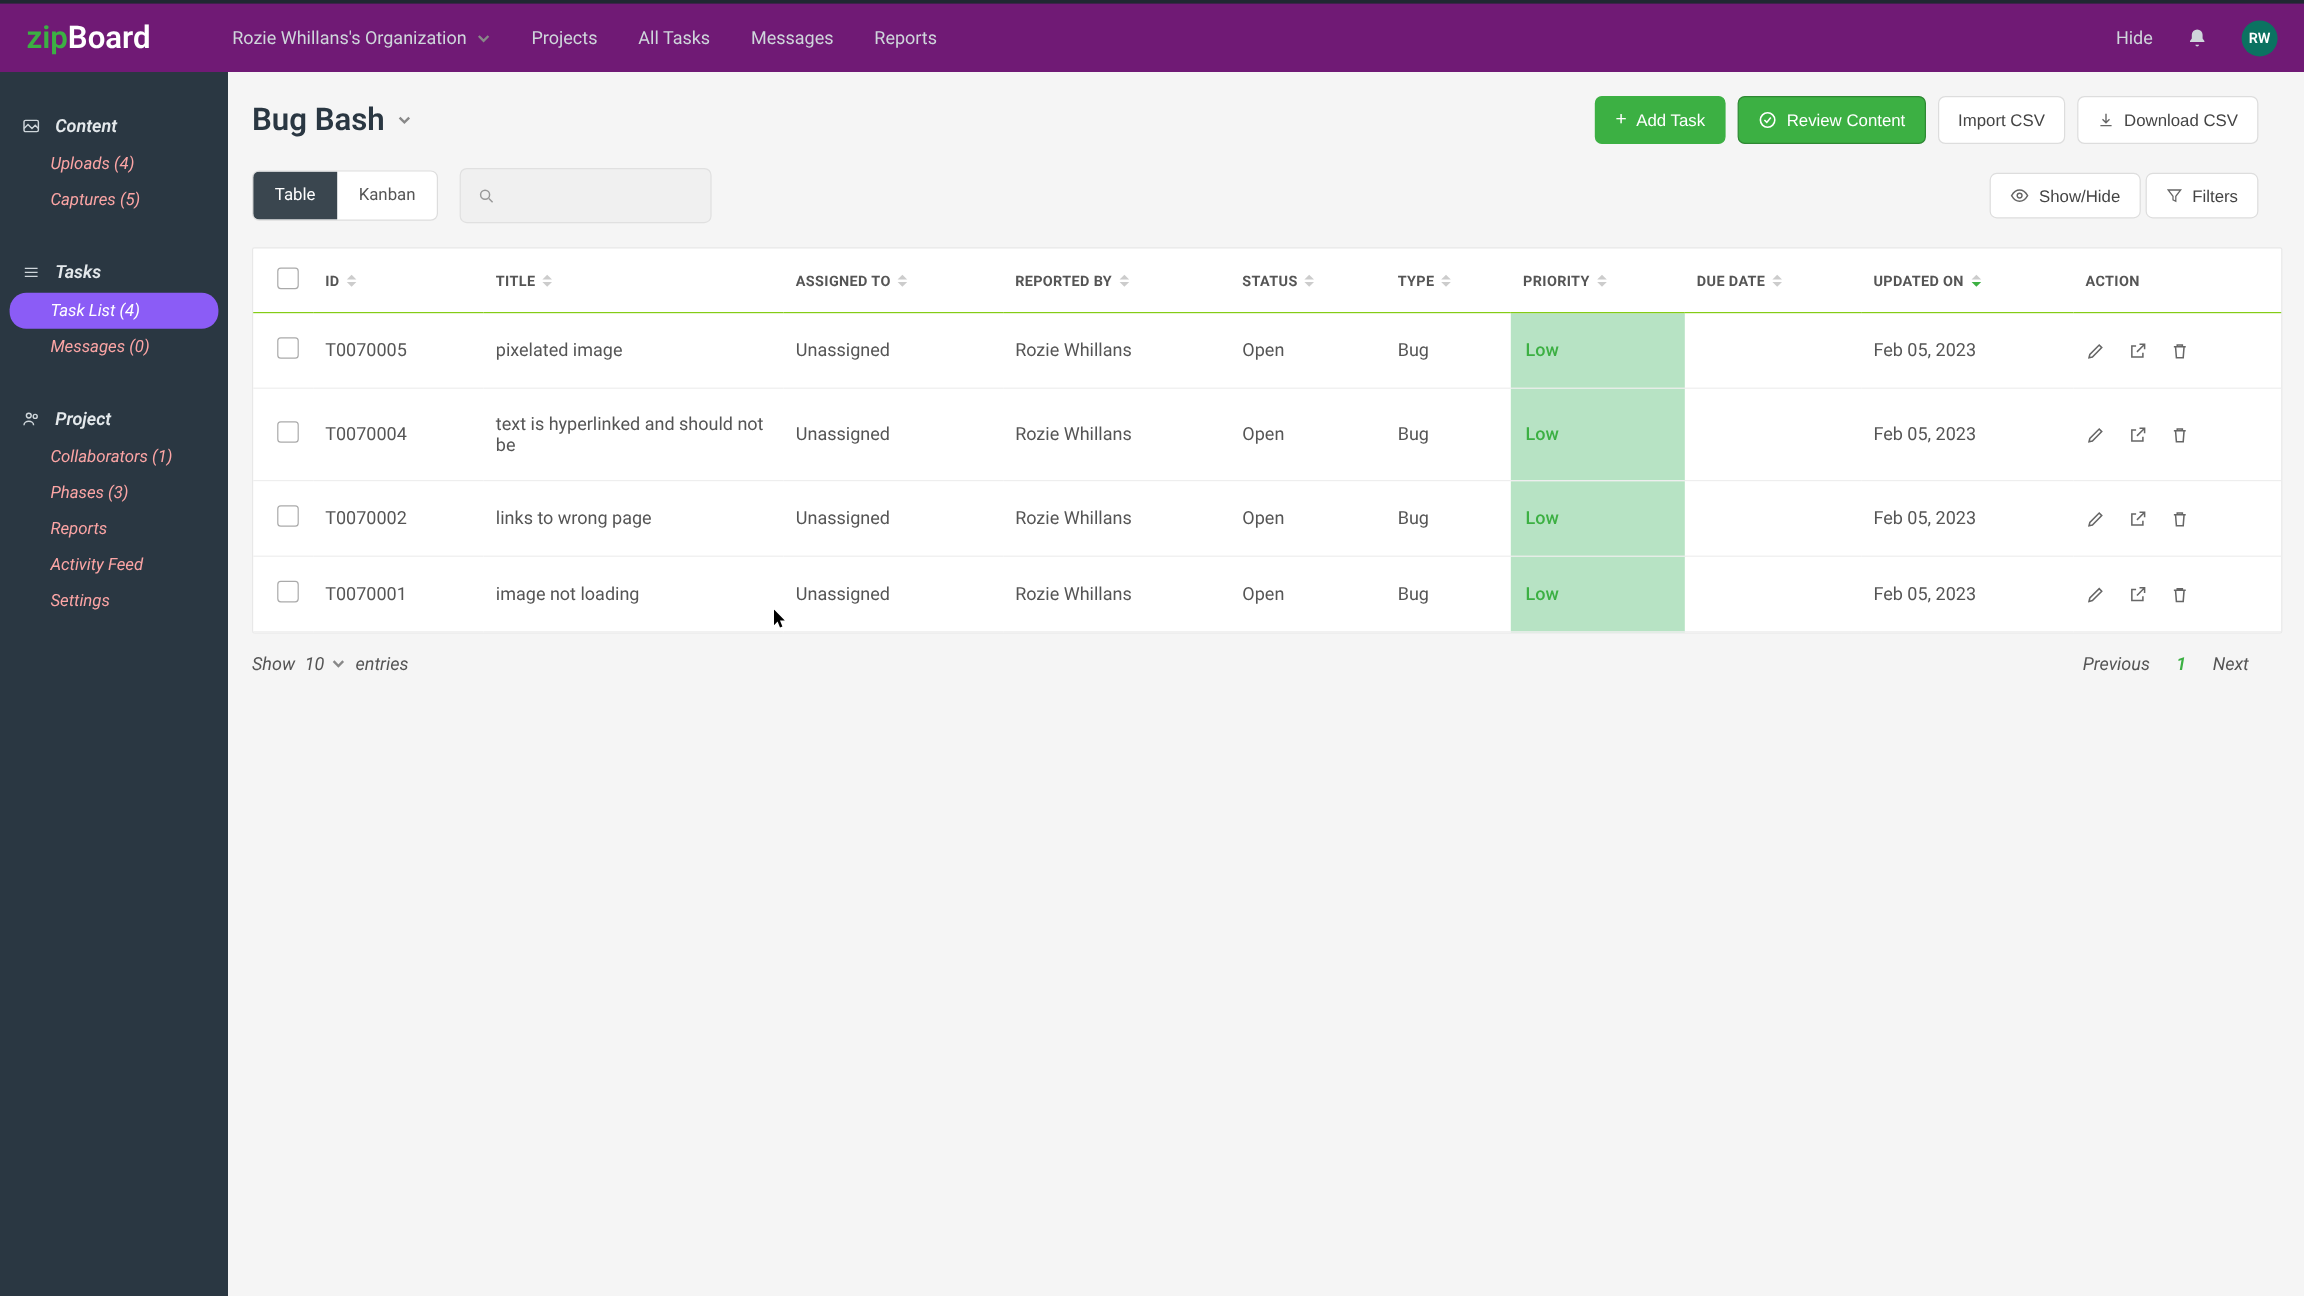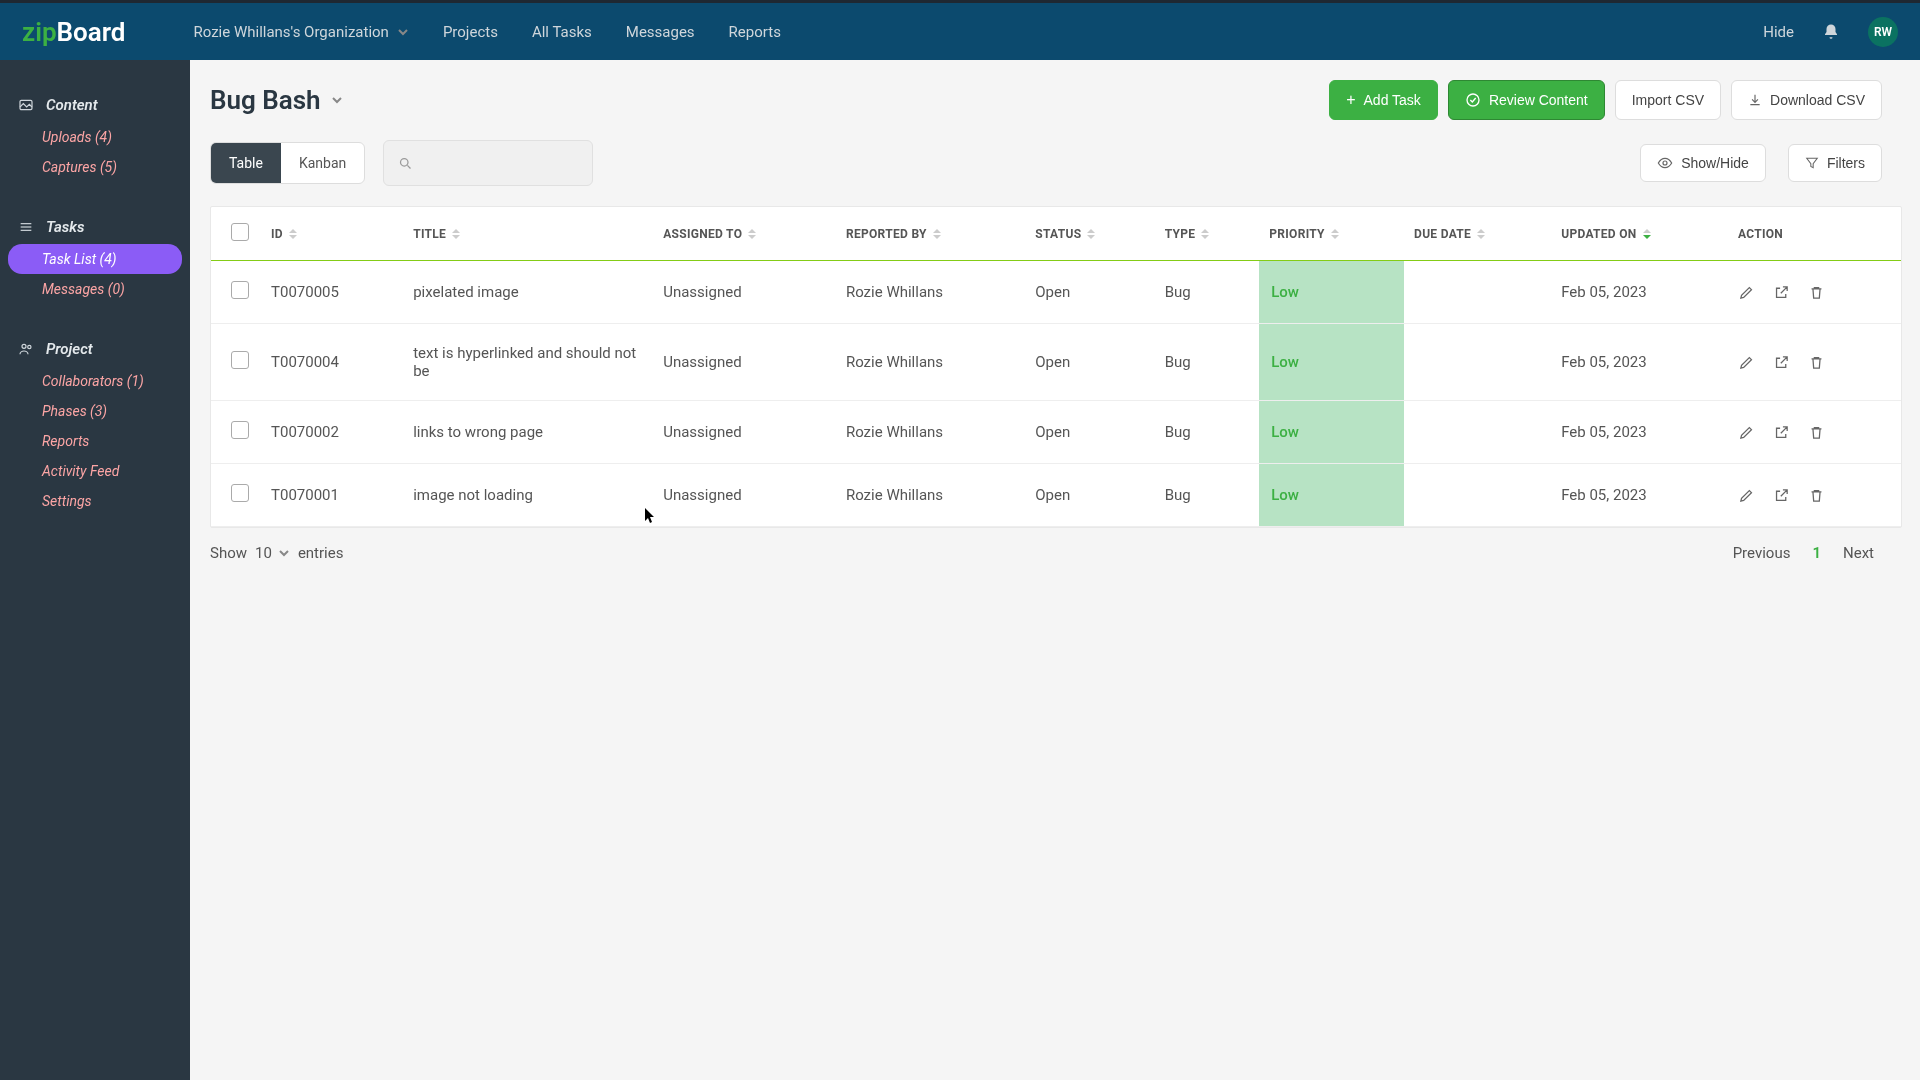--- a/index.html
+++ b/index.html
@@ -1,18 +1,18 @@
 <!DOCTYPE html>
 <html><head>
 <meta charset="utf-8">
 <style>
 * { box-sizing: border-box; margin: 0; padding: 0; }
 body { font-family: -apple-system, BlinkMacSystemFont, "Segoe UI", Roboto, sans-serif; font-size: 14px; color: #333; background: #f5f5f5; overflow: hidden; }
 .app { display: flex; flex-direction: column; height: 100vh; width: 100vw; }
-.topbar { height: 60px; background: #0c4a6e; display: flex; align-items: center; padding: 0 22px; border-top: 3px solid #1f2832; }
+.topbar { height: 60px; background: #701a75; display: flex; align-items: center; padding: 0 22px; border-top: 3px solid #1f2832; }
 .logo { display: flex; align-items: baseline; font-weight: 600; font-size: 26px; }
 .logo .z { color: #3cb043; }
 .logo .b { color: #fff; }
 .topnav { display: flex; align-items: center; gap: 34px; margin-left: 68px; color: #cfd6db; }
 .topnav-item { cursor: pointer; font-size: 15px; }
 .org { display: flex; align-items: center; gap: 8px; }
 .topright { margin-left: auto; display: flex; align-items: center; gap: 28px; color: #cfd6db; }
 .bell { width: 18px; height: 18px; }
 .avatar { width: 30px; height: 30px; border-radius: 50%; background: #0b7261; color: #fff; display: flex; align-items: center; justify-content: center; font-size: 12px; font-weight: 600; }
 .shell { flex: 1; display: flex; min-height: 0; }
@@ -28,36 +28,36 @@
 .btn { padding: 10px 16px; border-radius: 6px; border: 1px solid #ddd; background: #fff; cursor: pointer; font-size: 14px; display: inline-flex; align-items: center; gap: 8px; color: #444; }
 .btn.green { background: #3cb043; color: #fff; border: 1px solid #3cb043; }
 .btn.green.outline { border: 1px solid #2e8833; }
 .header-actions { margin-left: auto; display: flex; gap: 10px; }
 .toolbar-row { display: flex; align-items: center; gap: 18px; margin-top: 20px; padding-right: 20px; }
 .viewtabs { display: inline-flex; border: 1px solid #ddd; border-radius: 6px; overflow: hidden; background: #fff; }
 .viewtab { padding: 12px 18px; cursor: pointer; font-size: 14px; color: #555; }
 .viewtab.active { background: #3a464f; color: #fff; }
 .search-box { width: 210px; height: 46px; border: 1px solid #e0e0e0; border-radius: 6px; background: #f0f0f0; display: flex; align-items: center; padding: 0 14px; }
 .search-box svg { width: 15px; height: 15px; stroke: #999; fill: none; stroke-width: 2; }
-.tool-right { margin-left: auto; display: flex; gap: 22px; }
+.tool-right { margin-left: auto; display: flex; gap: 4px; }
 .table-wrap { margin-top: 20px; background: #fff; border: 1px solid #e8e8e8; border-radius: 2px; }
 table { width: 100%; border-collapse: collapse; }
 th { text-align: left; font-size: 12px; font-weight: 700; color: #555; padding: 16px 10px; border-bottom: 1px solid #84cc16; letter-spacing: 0.3px; }
 th .sort { display: inline-flex; flex-direction: column; margin-left: 6px; vertical-align: middle; }
 th .sort span { width: 0; height: 0; border-left: 4px solid transparent; border-right: 4px solid transparent; }
 th .sort .up { border-bottom: 4px solid #ccc; margin-bottom: 2px; }
 th .sort .down { border-top: 4px solid #ccc; }
 th.sorted .sort .down { border-top-color: #3cb043; }
 td { padding: 20px 10px; border-bottom: 1px solid #eee; font-size: 15px; color: #555; }
 .chk { width: 18px; height: 18px; border: 1.5px solid #aaa; border-radius: 3px; display: inline-block; }
 tr .prio-td { padding: 0; background: #b7e3c4; }
 tr .prio-td .prio-inner { padding: 20px 12px; color: #3cb043; font-weight: 500; }
 .actions { display: flex; gap: 18px; }
 .icon-btn { width: 17px; height: 17px; cursor: pointer; stroke: #666; fill: none; stroke-width: 1.8; }
-.pager-row { display: flex; align-items: center; gap: 8px; margin-top: 16px; padding-right: 28px; font-size: 15px; color: #555; }
+.pager-row { display: flex; align-items: center; gap: 8px; margin-top: 16px; padding-right: 28px; font-size: 15px; color: #555; font-style: italic; }
 .pager-row .sel { display: inline-flex; align-items: center; gap: 6px; }
 .pager { margin-left: auto; display: flex; align-items: center; gap: 22px; }
 .pager .pg { cursor: pointer; }
 .pager .pg.active { color: #3cb043; font-weight: 600; }
 .cursor-ptr { position: absolute; left: 645px; top: 508px; width: 12px; height: 16px; }
 .chev { width:12px; height:12px; stroke:#888; fill:none; stroke-width:2; }
 </style>
 </head>
 <body>
 

